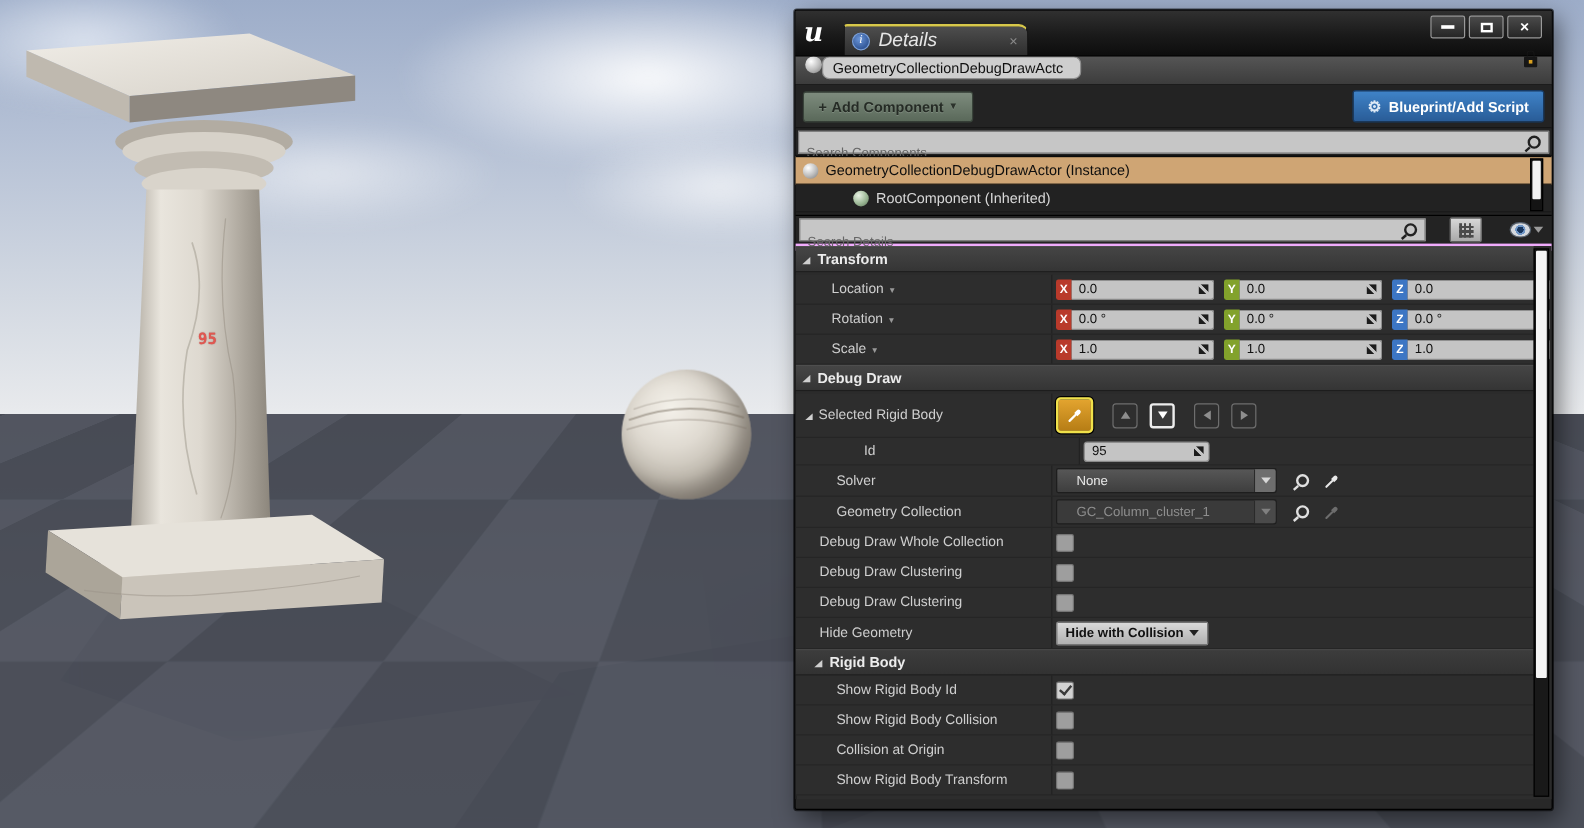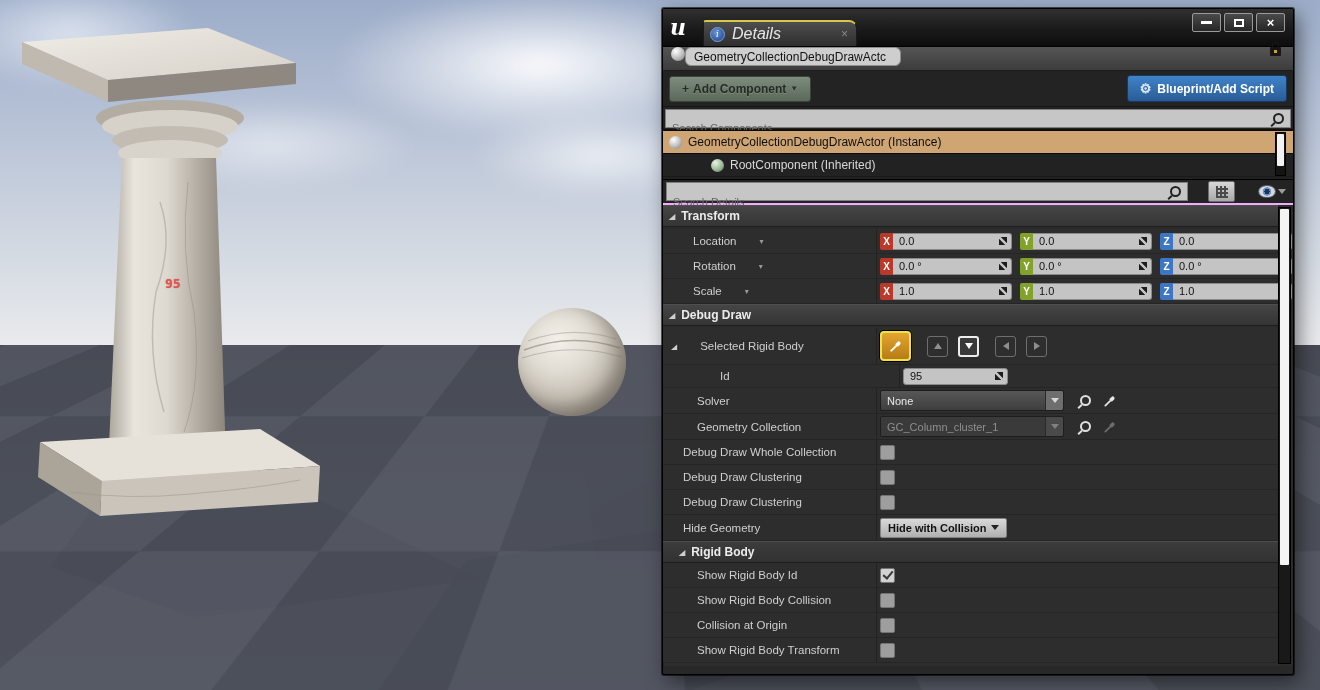--- a/index.html
+++ b/index.html
@@ -79,21 +79,21 @@
   
   .details-body{position:absolute;left:0;right:0;top:196px;bottom:8px;background:#2b2b2b;overflow:hidden;}
   .dscroll{position:absolute;right:2px;top:2px;width:11px;bottom:2px;background:#191919;border:1px solid #000;}
   .dscroll .thumb{position:absolute;left:1px;right:1px;top:1px;height:356px;background:#f4f4f4;border-radius:1px;}
   .dcontent{position:absolute;left:0;right:15px;top:0;bottom:0;}
   .cat-header{height:20px;background:linear-gradient(180deg,#454545,#353535);border-top:1px solid #4e4e4e;border-bottom:1px solid #1d1d1d;display:flex;align-items:center;gap:6px;padding:0 6px;color:#ececec;font-weight:bold;font-size:12px;}
   .cat-header.sub{background:linear-gradient(180deg,#3c3c3c,#323232);padding-left:16px;font-weight:bold;}
   .tri{font-size:8px;color:#cfcfcf;transform:scaleY(.9);}
   .sect{padding-top:2px;background:#2b2b2b;}
   .prow{display:flex;align-items:center;border-bottom:1px solid #252525;background:#2d2d2d;}
-  .prow .plabel{width:213px;flex:0 0 auto;color:#cfcfcf;font-size:11.5px;display:flex;align-items:center;gap:23px;box-sizing:border-box;padding-left:30px;}
+  .prow .plabel{width:213px;flex:0 0 auto;color:#cfcfcf;font-size:11.5px;display:flex;align-items:center;gap:5px;box-sizing:border-box;padding-left:30px;}
   .prow .pvalue{flex:1;border-left:1px solid #222;display:flex;align-items:center;padding:0 0 0 3px;gap:4px;align-self:stretch;}
   .plabel.ind1{padding-left:8px;}
   .plabel.ind2{padding-left:34px;}
   .plabel.ind3{padding-left:20px;}
   .label-caret{font-size:8px;color:#999;}
   .h24{height:24px;} .h22{height:22px;padding-left:23px;} .h25{height:25px;} .h36{height:36px;}
 
   .axis{display:flex;align-items:center;margin-right:4px;}
   .axis-tab{width:13px;height:17px;color:#fff;font-size:10px;font-weight:bold;display:flex;align-items:center;justify-content:center;border-radius:2px 0 0 2px;}
   .axis-tab.x{background:var(--axis_x,#b93a2b);} .axis-tab.y{background:var(--axis_y,#82a22b);} .axis-tab.z{background:var(--axis_z,#3c76c4);}
@@ -107,21 +107,21 @@
   .picker-btn{width:27px;height:26px;background:linear-gradient(180deg,#e3a42f,#b67d15);border:2px solid var(--picker_outline,#f0e14a);border-radius:4px;display:flex;align-items:center;justify-content:center;box-shadow:0 0 0 1px #000;}
   .nav-btn{width:19px;height:19px;background:#2e2e2e;border:1px solid #6e6e6e;border-radius:3px;display:flex;align-items:center;justify-content:center;}
   .nav-btn.active{border:2px solid #ededed;background:#3a3a3a;width:21px;height:21px;box-sizing:border-box;}
   .tri-up{width:0;height:0;border-left:4px solid transparent;border-right:4px solid transparent;border-bottom:6px solid #8e8e8e;}
   .tri-dn{width:0;height:0;border-left:4px solid transparent;border-right:4px solid transparent;border-top:6px solid #fff;}
   .tri-lf{width:0;height:0;border-top:4px solid transparent;border-bottom:4px solid transparent;border-right:6px solid #8e8e8e;}
   .tri-rt{width:0;height:0;border-top:4px solid transparent;border-bottom:4px solid transparent;border-left:6px solid #8e8e8e;}
   .gap8{width:8px;} .gap2{width:2px;}
 
   .combo{width:182px;height:19px;background:linear-gradient(180deg,#575757,#3e3e3e);border:1px solid #1e1e1e;border-radius:2px;display:flex;align-items:center;color:#e8e8e8;font-size:11px;}
-  .combo .ctext{flex:1;padding-left:6px;}
+  .combo .ctext{flex:1;padding-left:16px;}
   .combo .cbtn{width:17px;align-self:stretch;background:#6e6e6e;border-left:1px solid #2a2a2a;display:flex;align-items:center;justify-content:center;border-radius:0 2px 2px 0;}
   .combo .cbtn .caret-down{border-top-color:#d8d8d8;border-left-width:4px;border-right-width:4px;}
   .combo.disabled{background:#3a3a3a;color:#8e8e8e;}
   .combo.disabled .cbtn{background:#4a4a4a;}
   .combo.disabled .cbtn .caret-down{border-top-color:#808080;}
   .dropper{width:14px;height:14px;}
   .dropper.dim{opacity:.45;}
 
   .checkbox{width:13px;height:13px;background:#9e9e9e;border:1px solid #747474;border-radius:2px;position:relative;}
   .checkbox.checked{background:#d2d2d2;}

